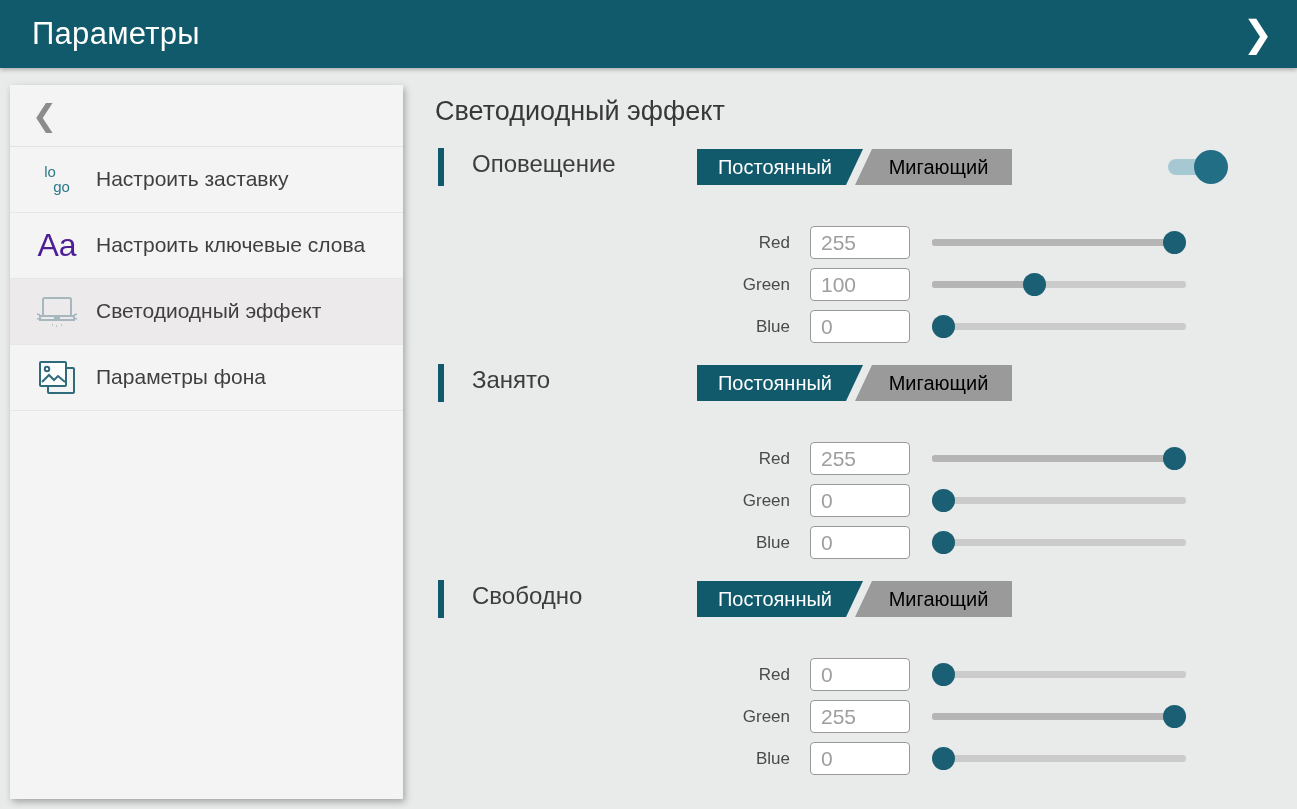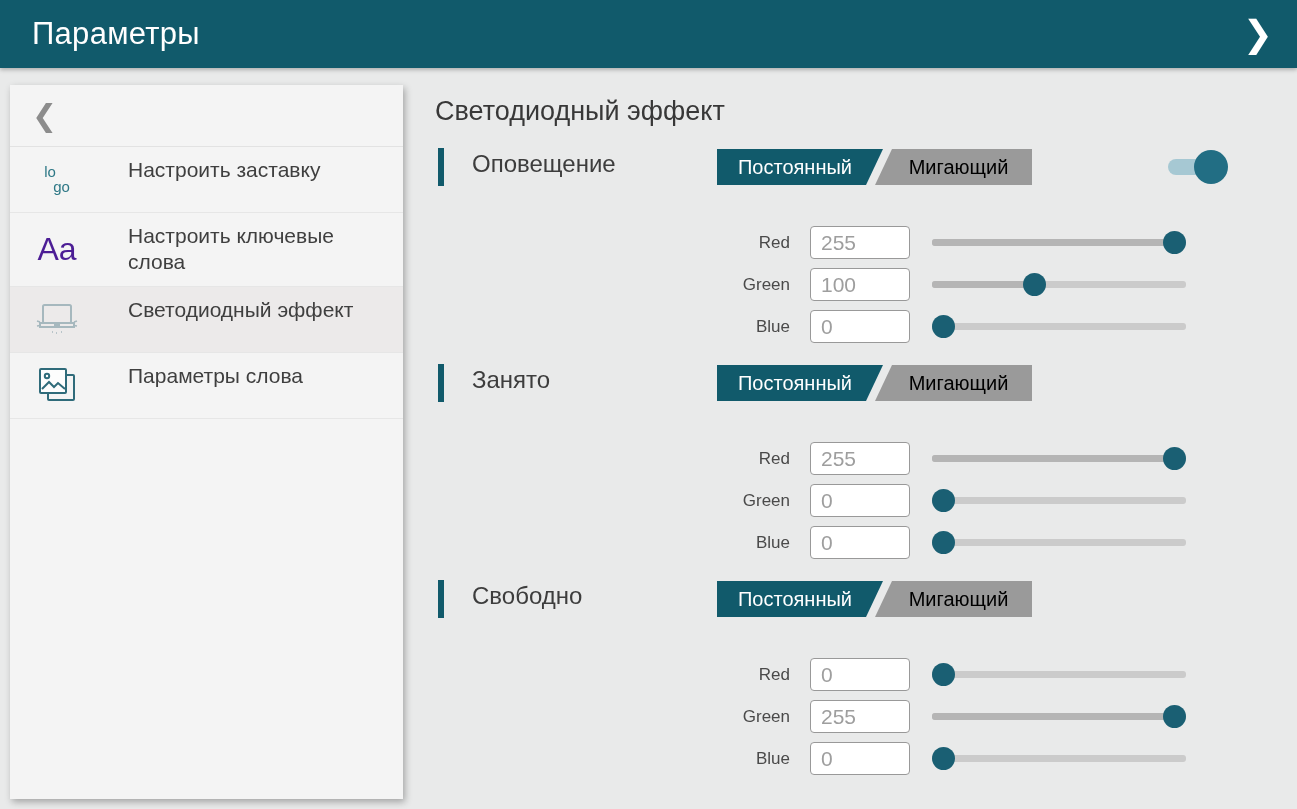--- a/index.html
+++ b/index.html
@@ -15,40 +15,40 @@
   .header-chevron { position:absolute; right:24px; top:50%; transform:translateY(-50%);
     color:#fff; font-size:36px; font-weight:bold; cursor:pointer; line-height:1; }
 
   
   .sidebar { position:absolute; left:10px; top:85px; width:393px; height:714px;
     background:#f4f4f4; box-shadow:2px 3px 7px rgba(0,0,0,.3); z-index:4; }
   .sb-back { height:62px; display:flex; align-items:center;
     border-bottom:1px solid #e2e2e2; }
   .sb-back-chevron { color:#8c8c8c; font-size:30px; font-weight:bold; margin-left:22px;
     cursor:pointer; line-height:1; }
-  .sb-item { display:flex; border-bottom:1px solid #e6e6e6;
-    min-height:66px; cursor:pointer;gap:32px; }
+  .sb-item { display:flex; align-items:center; border-bottom:1px solid #e6e6e6;
+    min-height:66px; cursor:pointer; }
   .sb-item.selected { background:#eceaea; }
   .sb-icon { width:46px; margin-left:24px; flex:0 0 46px; display:flex;
     align-items:center; justify-content:center; }
   .sb-label { font-size:21px; color:#3f3f3f; margin-left:16px; margin-right:14px;
     line-height:1.25; padding:10px 0; }
   .logo-icon { color:#2e7886; font-size:15px; line-height:.95; }
   .logo-icon .g2 { margin-left:9px; }
   .aa-icon { color:#4c1d95; font-size:32px; font-weight:normal; }
 
   
   .main { position:absolute; left:435px; top:96px; width:862px; }
   .page-title { font-size:27px; color:#383838; font-weight:400; }
   .section { margin-top:21px; }
   .sec-head { position:relative; height:38px; }
   .sec-bar { position:absolute; left:3px; top:0; width:6px; height:38px; background:#115a6b; }
   .sec-name { position:absolute; left:37px; top:2px; font-size:24px; color:#3d3d3d; }
 
-  .tabs { position:absolute; left:282px; top:1px; width:315px; height:36px; }
+  .tabs { position:absolute; left:262px; top:1px; width:315px; height:36px; }
   .tab { position:absolute; top:0; height:36px; display:flex; align-items:center;
     justify-content:center; font-size:20px; cursor:pointer; }
   .tab-const { left:0; width:166px; background:#115a6b; color:#fff;
     clip-path:polygon(0 0,100% 0,calc(100% - 17px) 100%,0 100%); padding-right:10px; }
   .tab-blink { left:158px; width:157px; background:#9a9a9a; color:#000000;
     clip-path:polygon(17px 0,100% 0,100% 100%,0 100%); padding-left:10px; }
 
   .toggle { position:absolute; left:733px; top:2px; width:60px; height:34px; cursor:pointer; }
   .toggle .track { position:absolute; left:0; top:9px; width:44px; height:16px;
     border-radius:8px; background:#a6c8d3; }
@@ -120,21 +120,21 @@
     <span class="sb-icon">
       <svg width="40" height="38" viewBox="0 0 40 38">
         <g stroke="#2f6b7a" stroke-width="2" fill="none">
           <rect x="11" y="9" width="26" height="25" rx="1" fill="#f4f4f4"></rect>
           <rect x="3" y="3" width="26" height="24" rx="1" fill="#fdfdfd"></rect>
           <circle cx="10" cy="10" r="2.2"></circle>
           <path d="M5 23 l7 -7 5 5 4 -4 7 6"></path>
         </g>
       </svg>
     </span>
-    <span class="sb-label">Параметры слова</span>
+    <span class="sb-label">Параметры фона</span>
   </div>
 </div>
 
 <div class="main">
   <div class="page-title">Светодиодный эффект</div>
 
   <div class="section">
     <div class="sec-head">
       <div class="sec-bar"></div>
       <div class="sec-name">Оповещение</div>

